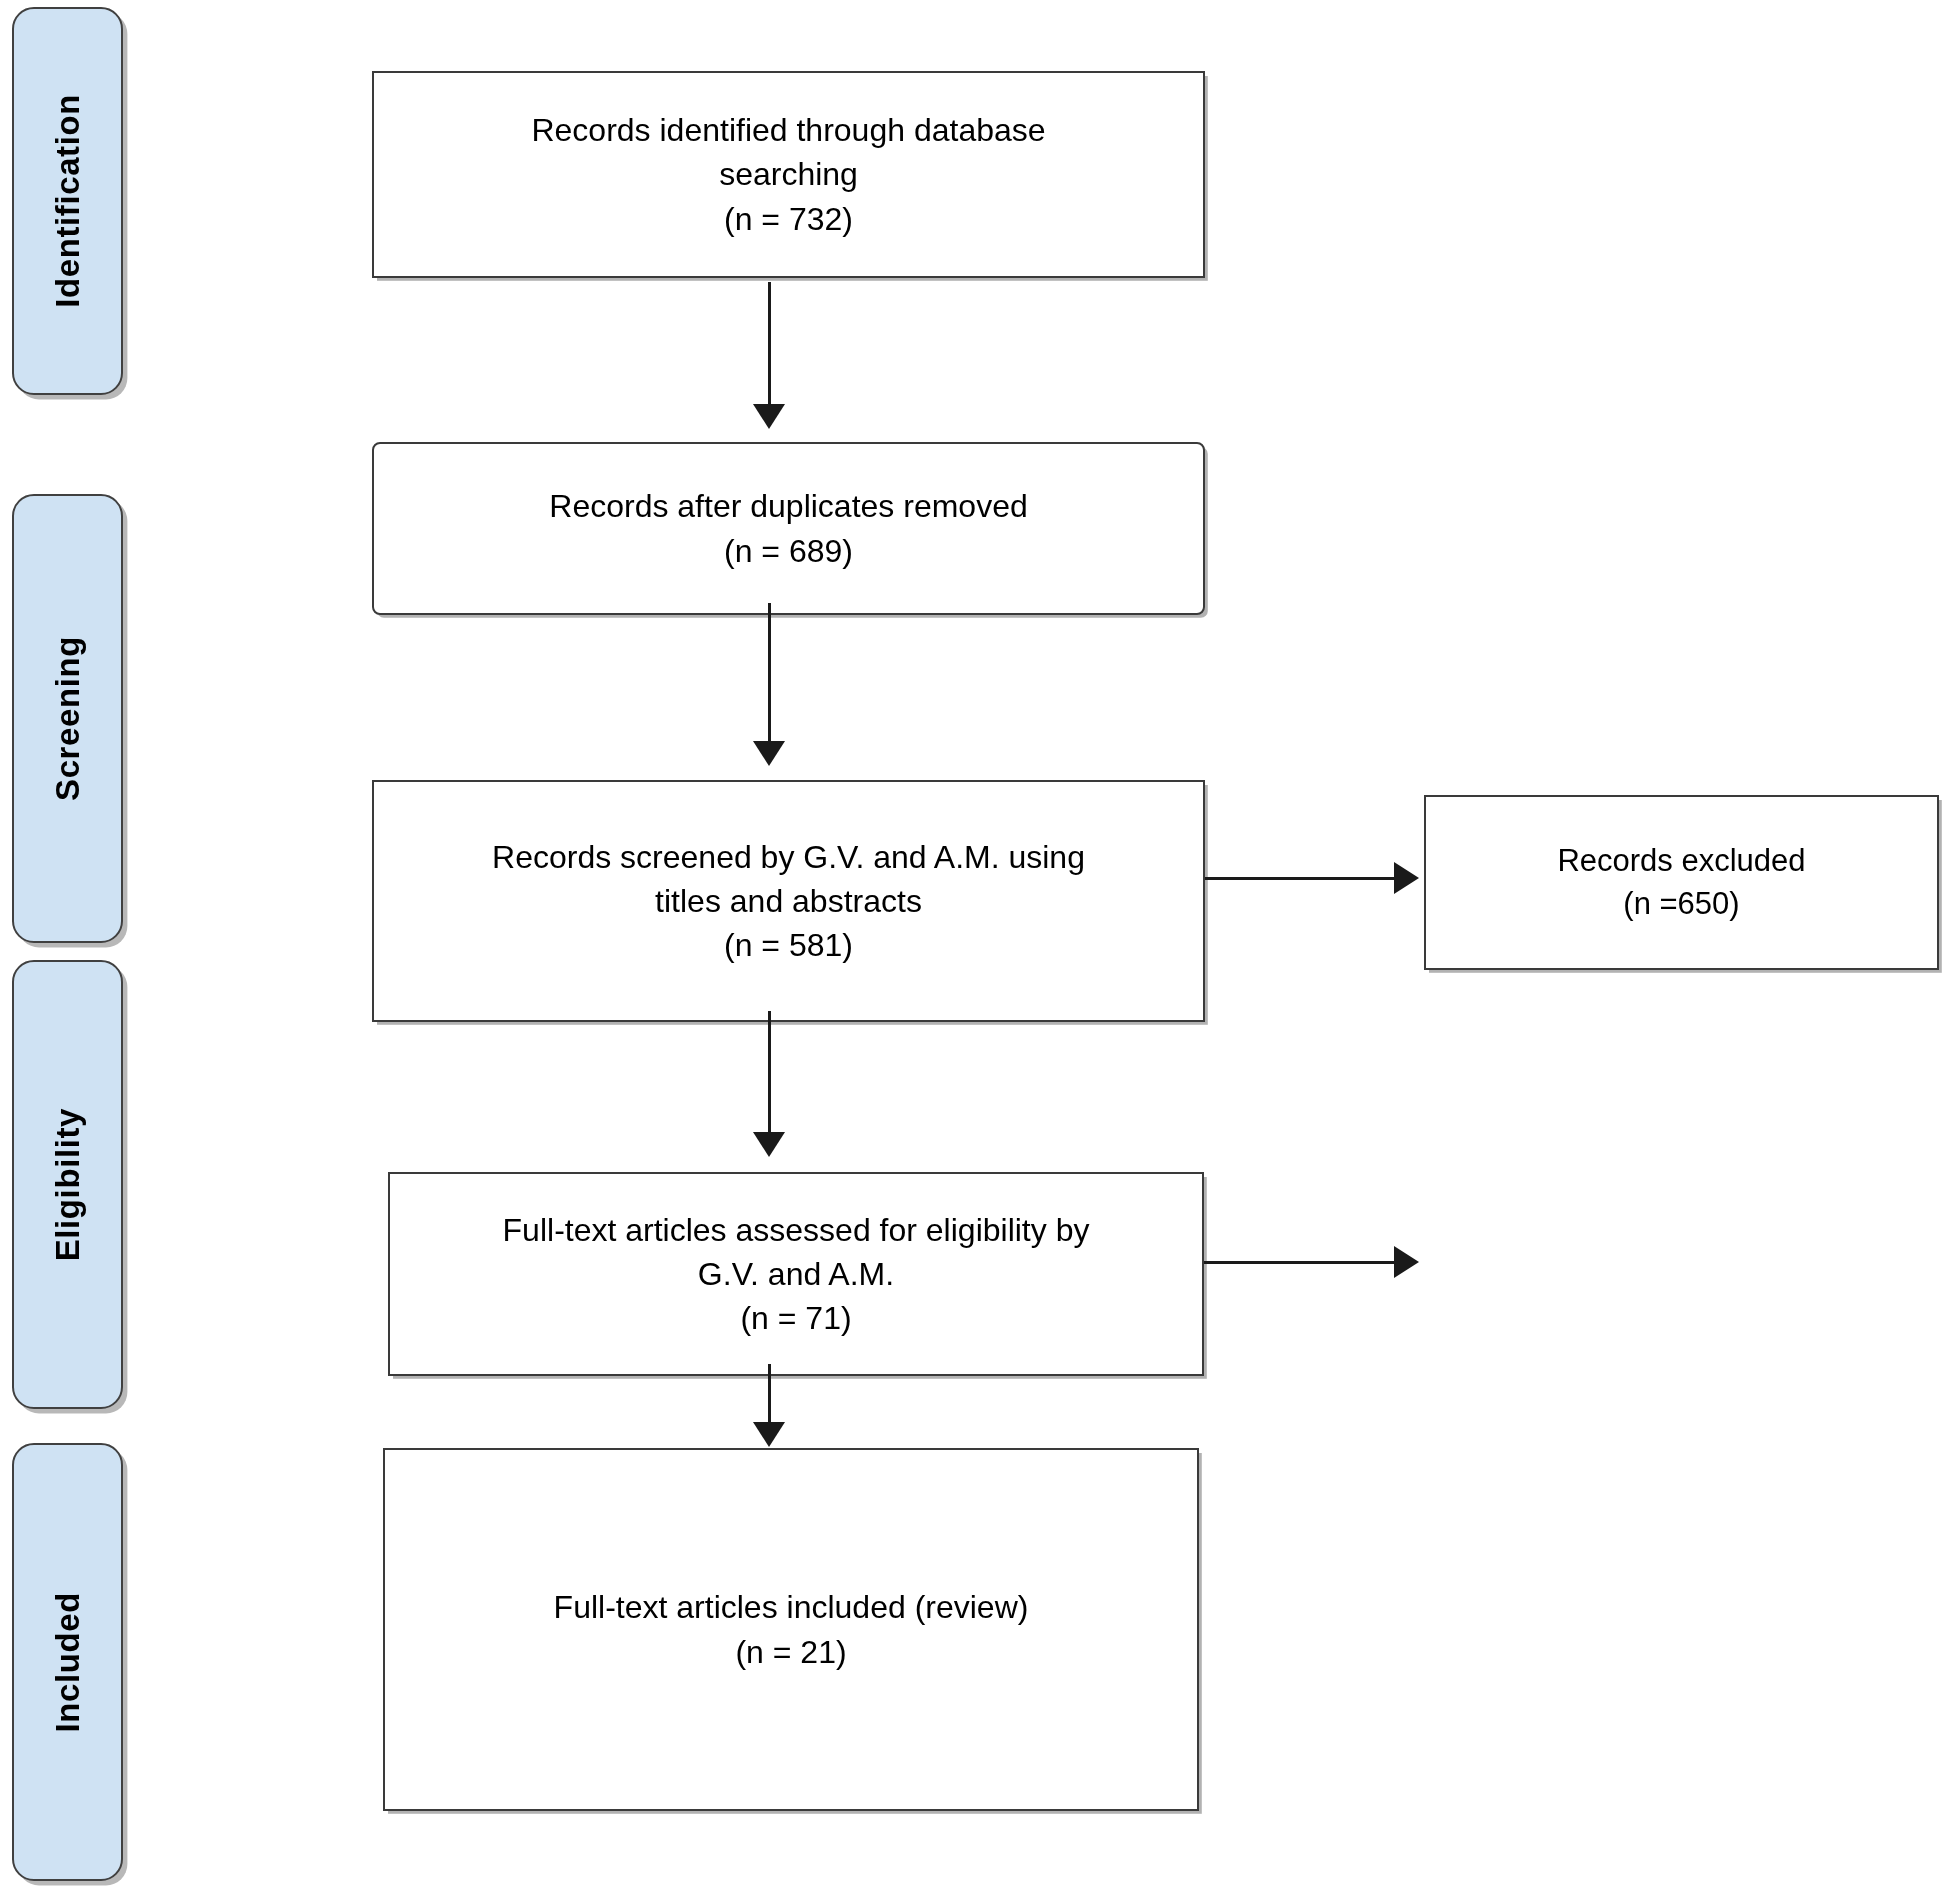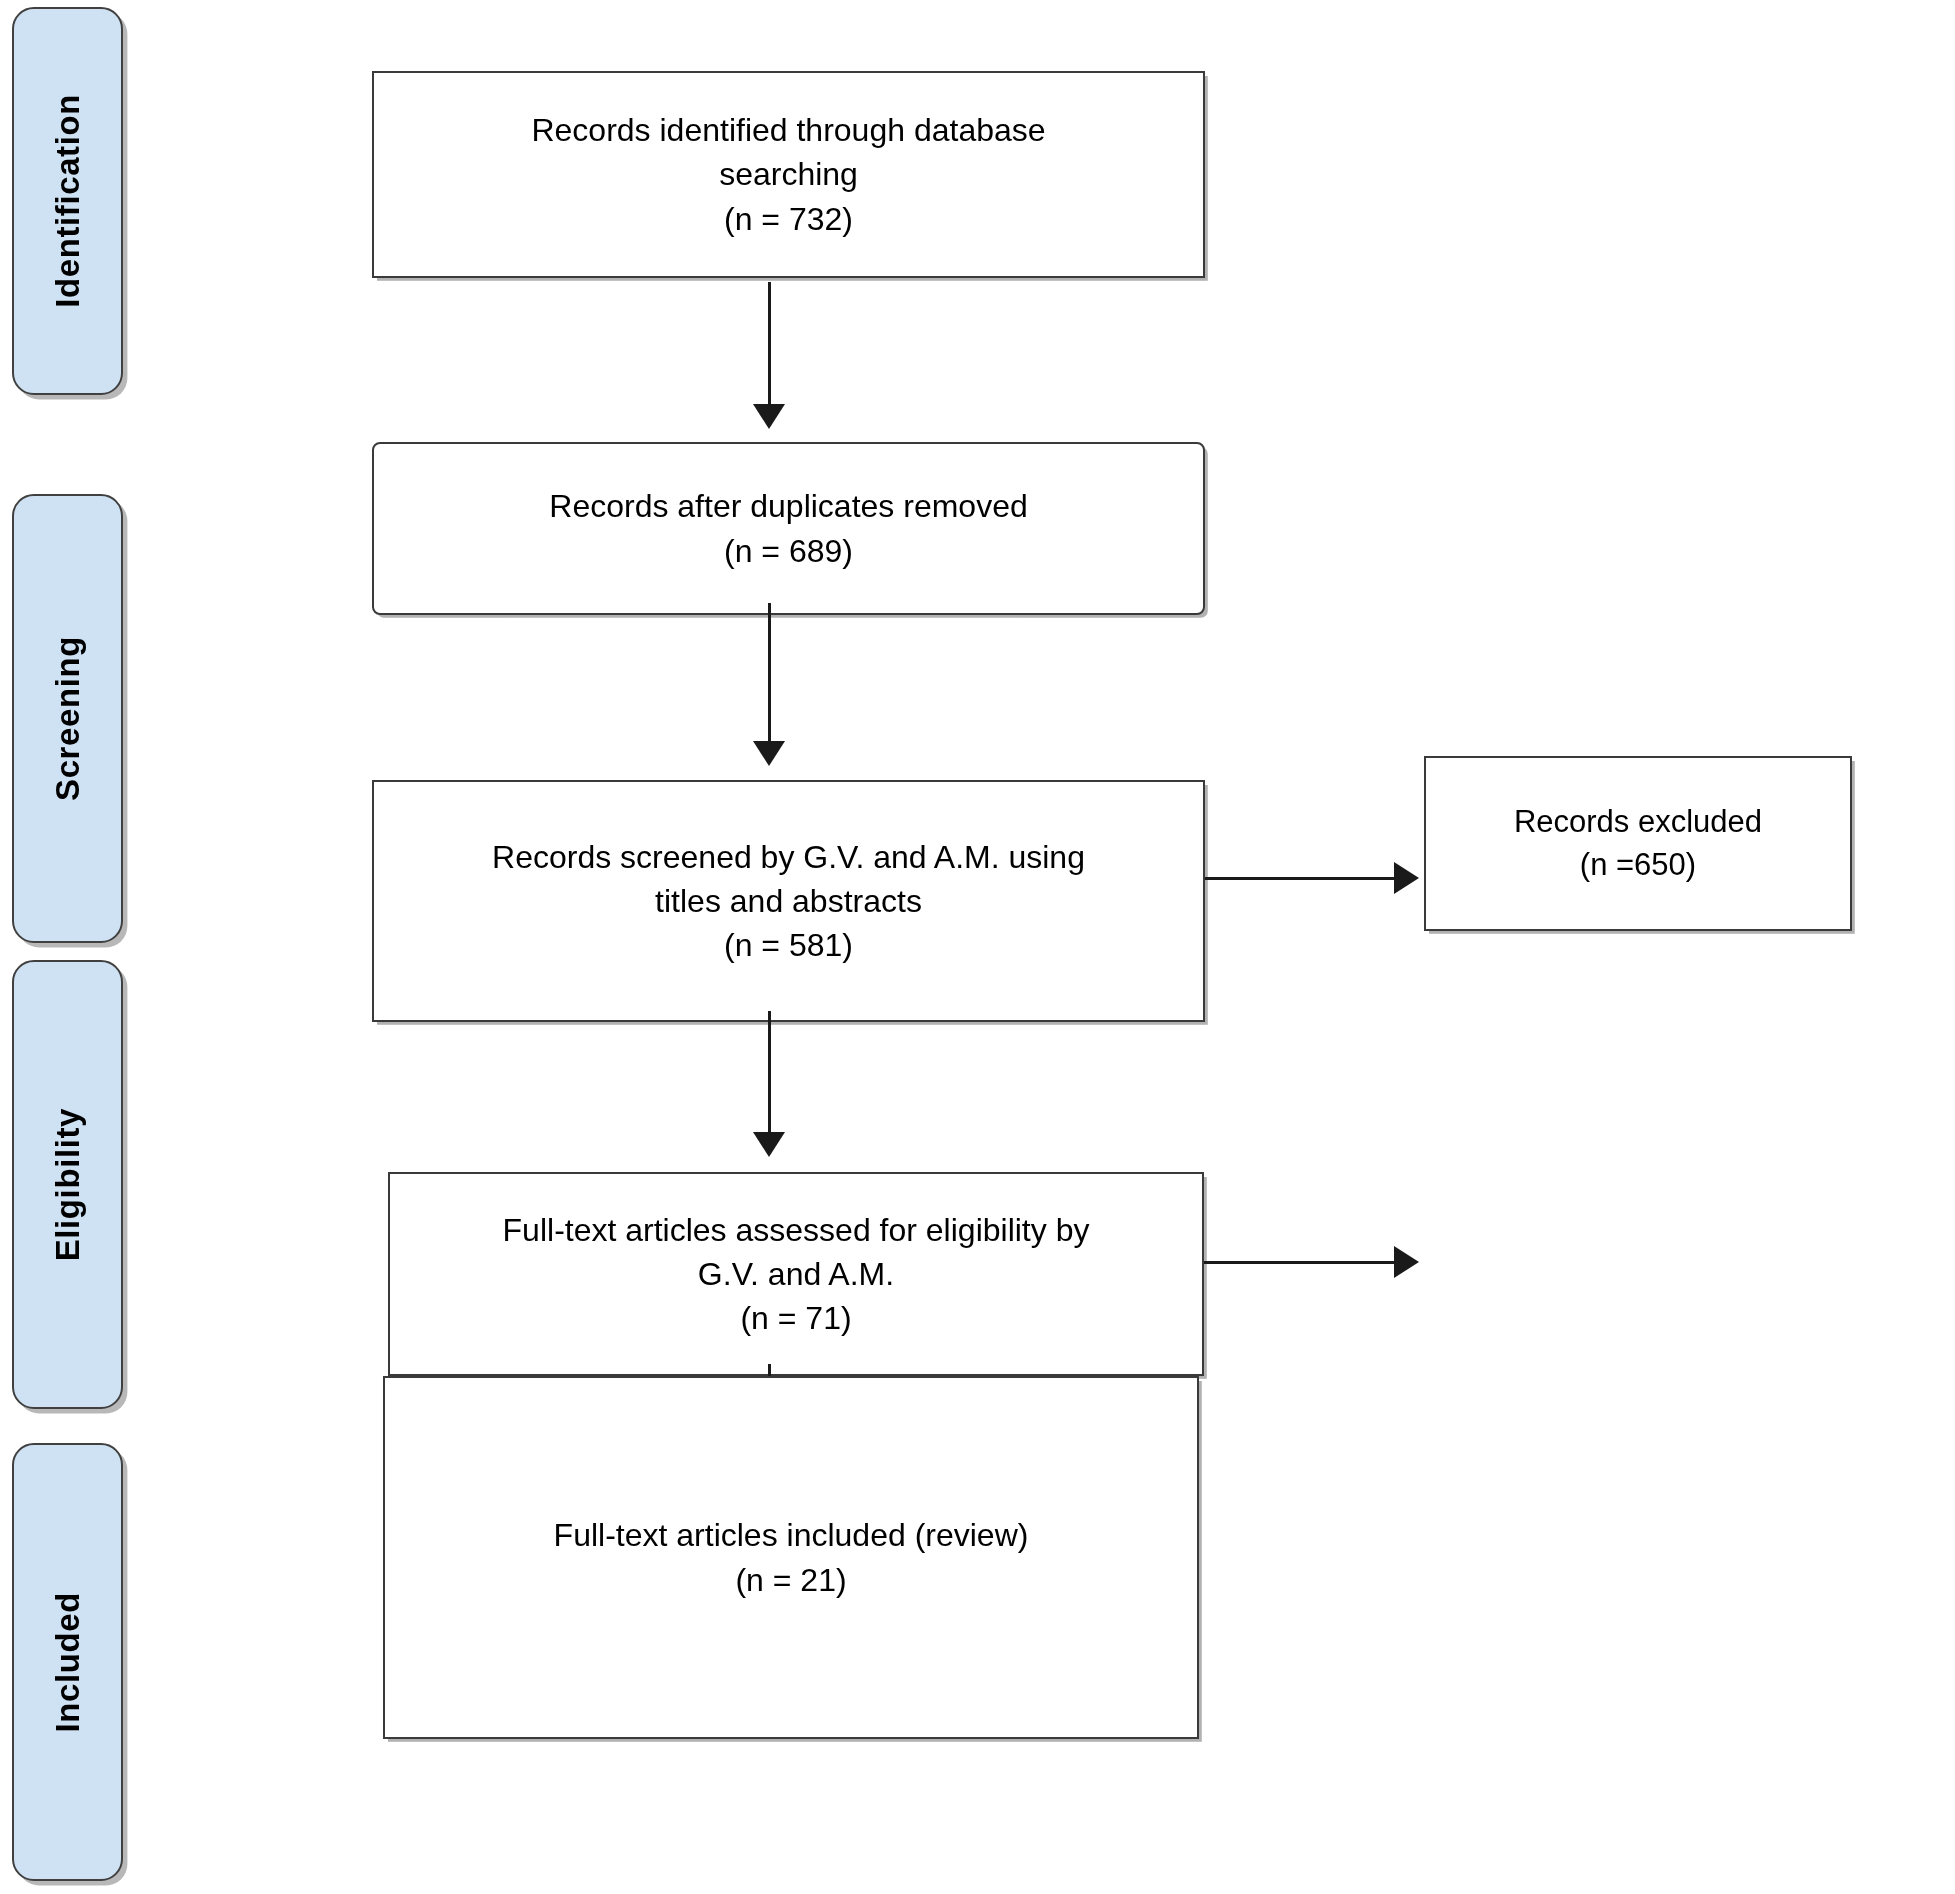--- a/index.html
+++ b/index.html
@@ -134,40 +134,40 @@
 
   <div class="flow-box" style="left:372px; top:768px; width:833px; height:242px;">
     <span class="box-text">Records screened by G.V. and A.M. using
 titles and abstracts
 (n = 581)</span>
   </div>
 
   <div class="conn-h" style="left:1205px; top:877px; width:191px;"></div>
   <div class="arrow-right" style="left:1394px; top:862px;"></div>
 
-  <div class="flow-box side" style="left:1424px; top:744px; width:428px; height:175px;text-align:center;">
+  <div class="flow-box side" style="left:1424px; top:783px; width:515px; height:175px;text-align:center;">
     <span class="box-text">Records excluded
 (n =650)</span>
   </div>
 
   <div class="conn-v" style="left:768px; top:1011px; height:123px;"></div>
   <div class="arrow-down" style="left:753px; top:1132px;"></div>
 
   <div class="flow-box" style="left:388px; top:1160px; width:816px; height:204px;">
     <span class="box-text">Full-text articles assessed for eligibility by
 G.V. and A.M.
 (n = 71)</span>
   </div>
 
   <div class="conn-h" style="left:1204px; top:1261px; width:193px;"></div>
   <div class="arrow-right" style="left:1394px; top:1246px;"></div>
 
 
   <div class="conn-v" style="left:768px; top:1364px; height:61px;"></div>
   <div class="arrow-down" style="left:753px; top:1422px;"></div>
 
-  <div class="flow-box" style="left:383px; top:1364px; width:816px; height:363px;">
+  <div class="flow-box" style="left:383px; top:1436px; width:816px; height:363px;">
     <span class="box-text">Full-text articles included (review)
 (n = 21)</span>
   </div>
 
 </div>
 
 
 </body></html>

